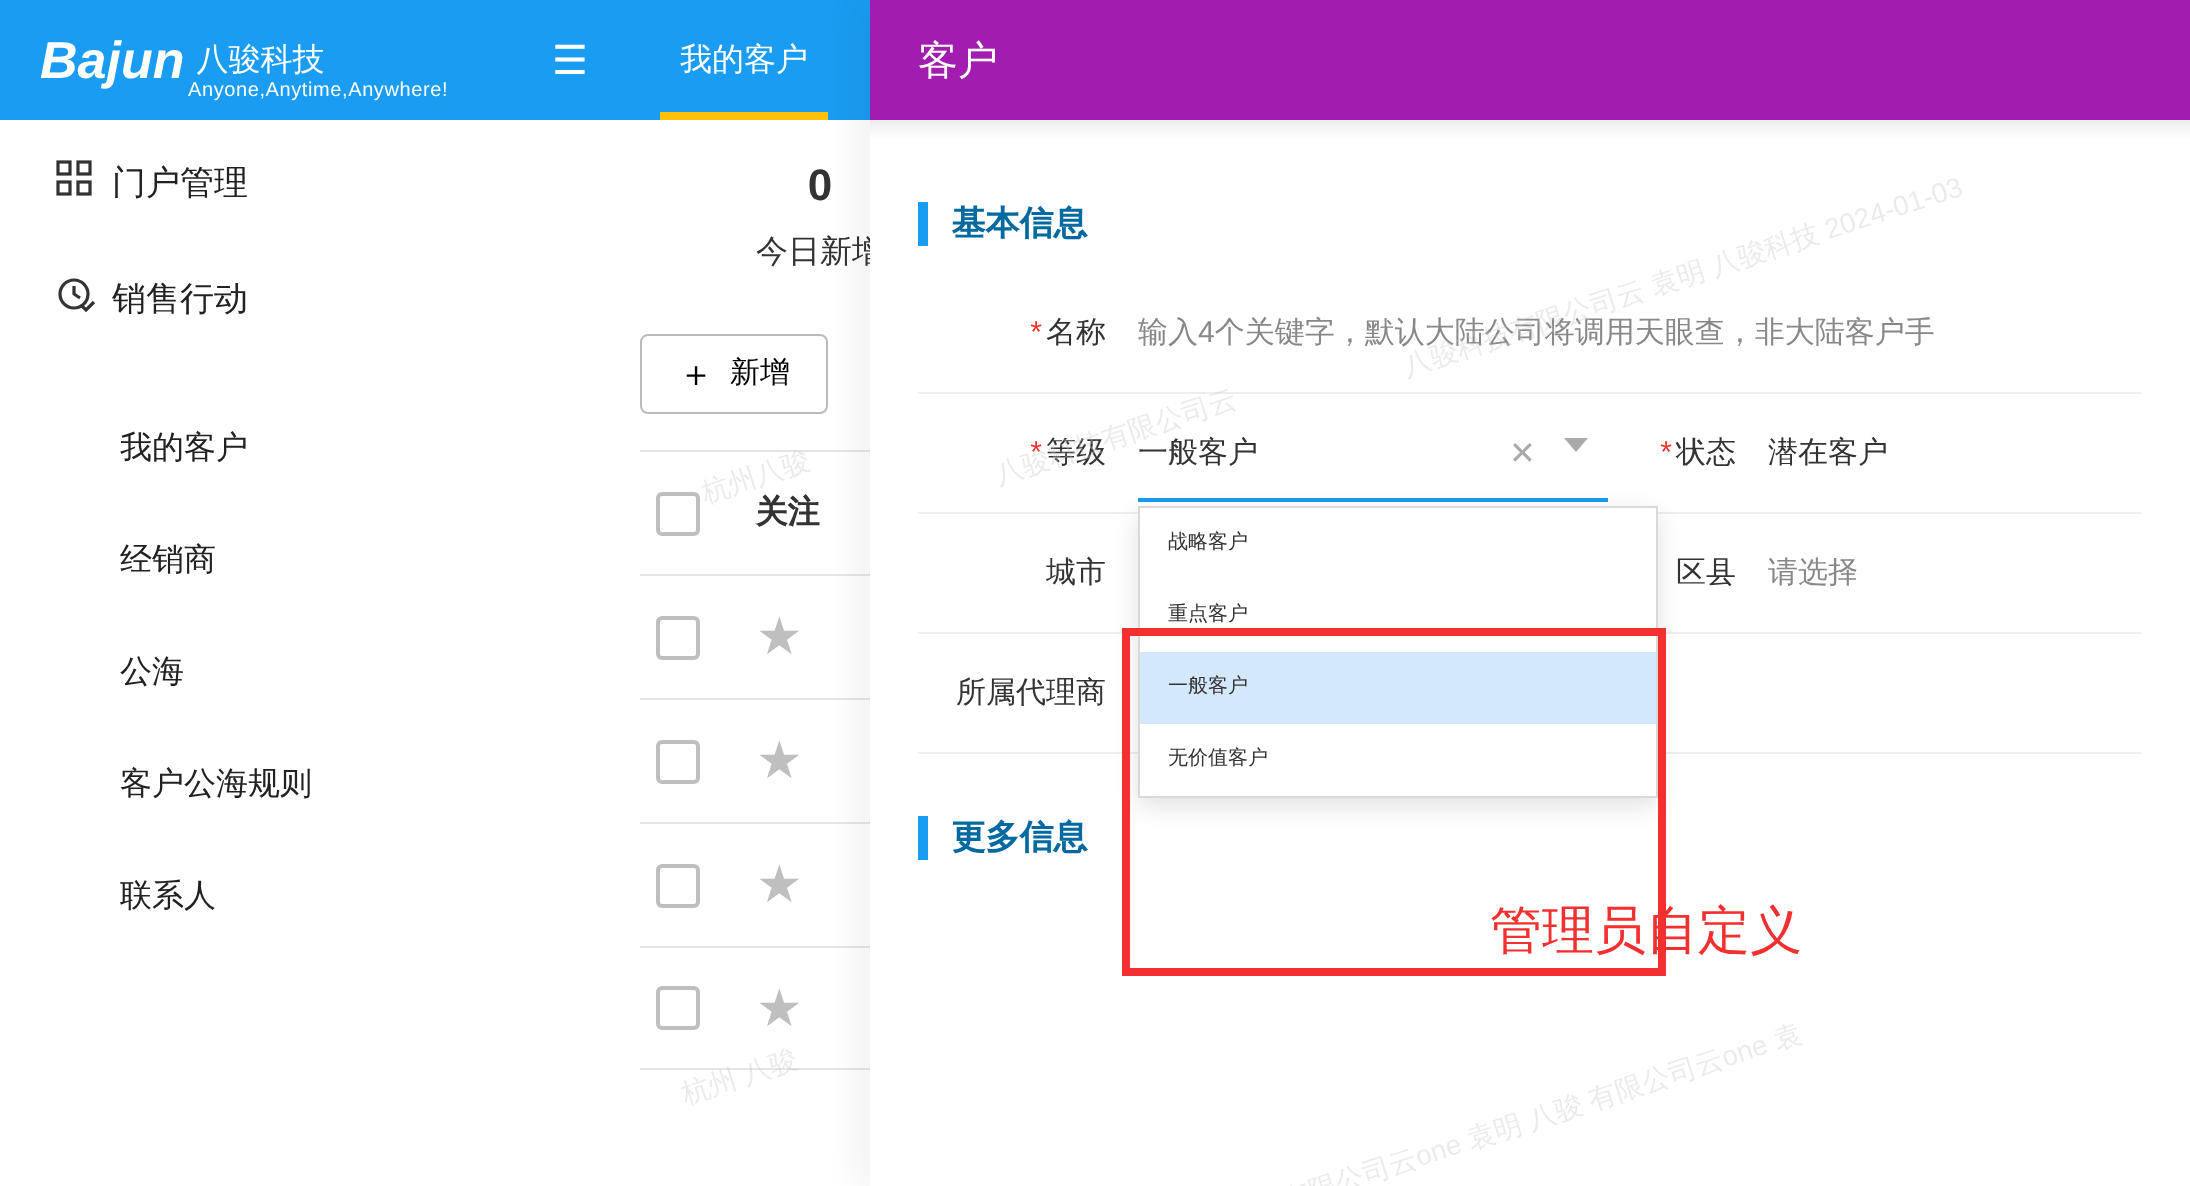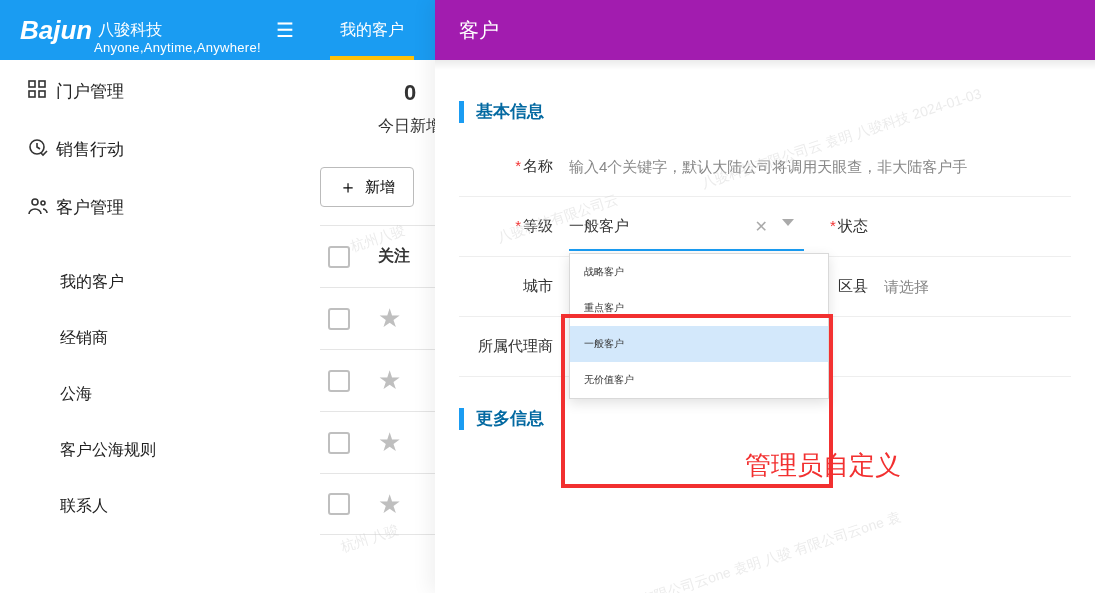--- a/index.html
+++ b/index.html
@@ -26,21 +26,21 @@
     height: 60px;
     display: flex;
     align-items: center;
     padding-left: 20px;
     font-style: italic;
     font-weight: 700;
   }
   .logo-main { font-size: 26px; color:#fff; }
   .logo-cn { font-size: 16px; font-weight:400; font-style:normal; margin-left:6px; }
   .logo-sub {
-    font-size: 13px; font-style: normal; font-weight:400;
+    font-size: 10px; font-style: normal; font-weight:400;
     position: absolute; top: 40px; left: 94px; letter-spacing:.3px;
   }
   .hamburger {
     width: 50px; text-align:center; font-size:20px; cursor:pointer;
   }
   .top-tab {
     padding: 0 30px;
     height: 60px;
     display: flex;
     align-items: center;
@@ -293,31 +293,20 @@
   </div>
   <div class="side-item">
     <span class="icon">
       <svg width="20" height="20" viewBox="0 0 20 20" fill="none" stroke="#333" stroke-width="1.6">
         <circle cx="9" cy="9" r="7"></circle>
           <path d="M9 5v4l3 2"></path>
           <path d="M13 15l2 2 4-4"></path>
       </svg>
     </span>
     <span>销售行动</span>
-  </div>
-  <div class="side-item">
-    <span class="icon">
-      <svg width="20" height="20" viewBox="0 0 20 20" fill="none" stroke="#333" stroke-width="1.6">
-        <circle cx="7" cy="6" r="3"></circle>
-          <path d="M1 18c0-3 3-5 6-5s6 2 6 5"></path>
-        <circle cx="15" cy="7" r="2"></circle>
-          <path d="M19 17c0-2-2-4-4-4"></path>
-      </svg>
-    </span>
-    <span>客户管理</span>
   </div>
   <div class="side-sub">
       <span>我的客户</span>
     </div>
   <div class="side-sub">
       <span>经销商</span>
     </div>
   <div class="side-sub">
       <span>公海</span>
     </div>
@@ -401,20 +390,25 @@
           <div class="dropdown">
             <div class="opt">战略客户</div>
             <div class="opt">重点客户</div>
             <div class="opt sel">一般客户</div>
             <div class="opt">无价值客户</div>
           </div>
         </div>
       </div>
       <div class="field" style="flex:0 0 42%;">
         <div class="flabel" style="width:70px;"><span class="req">*</span><span>状态</span></div>
+        <div class="fvalue">
+          <div class="select-display">
+              <span>潜在客户</span>
+            </div>
+        </div>
       </div>
     </div>
 
     <div class="form-row">
       <div class="field" style="flex:0 0 58%;">
         <div class="flabel"><span>城市</span></div>
         <div class="fvalue"></div>
       </div>
       <div class="field" style="flex:0 0 42%;">
         <div class="flabel" style="width:70px;"><span>区县</span></div>

